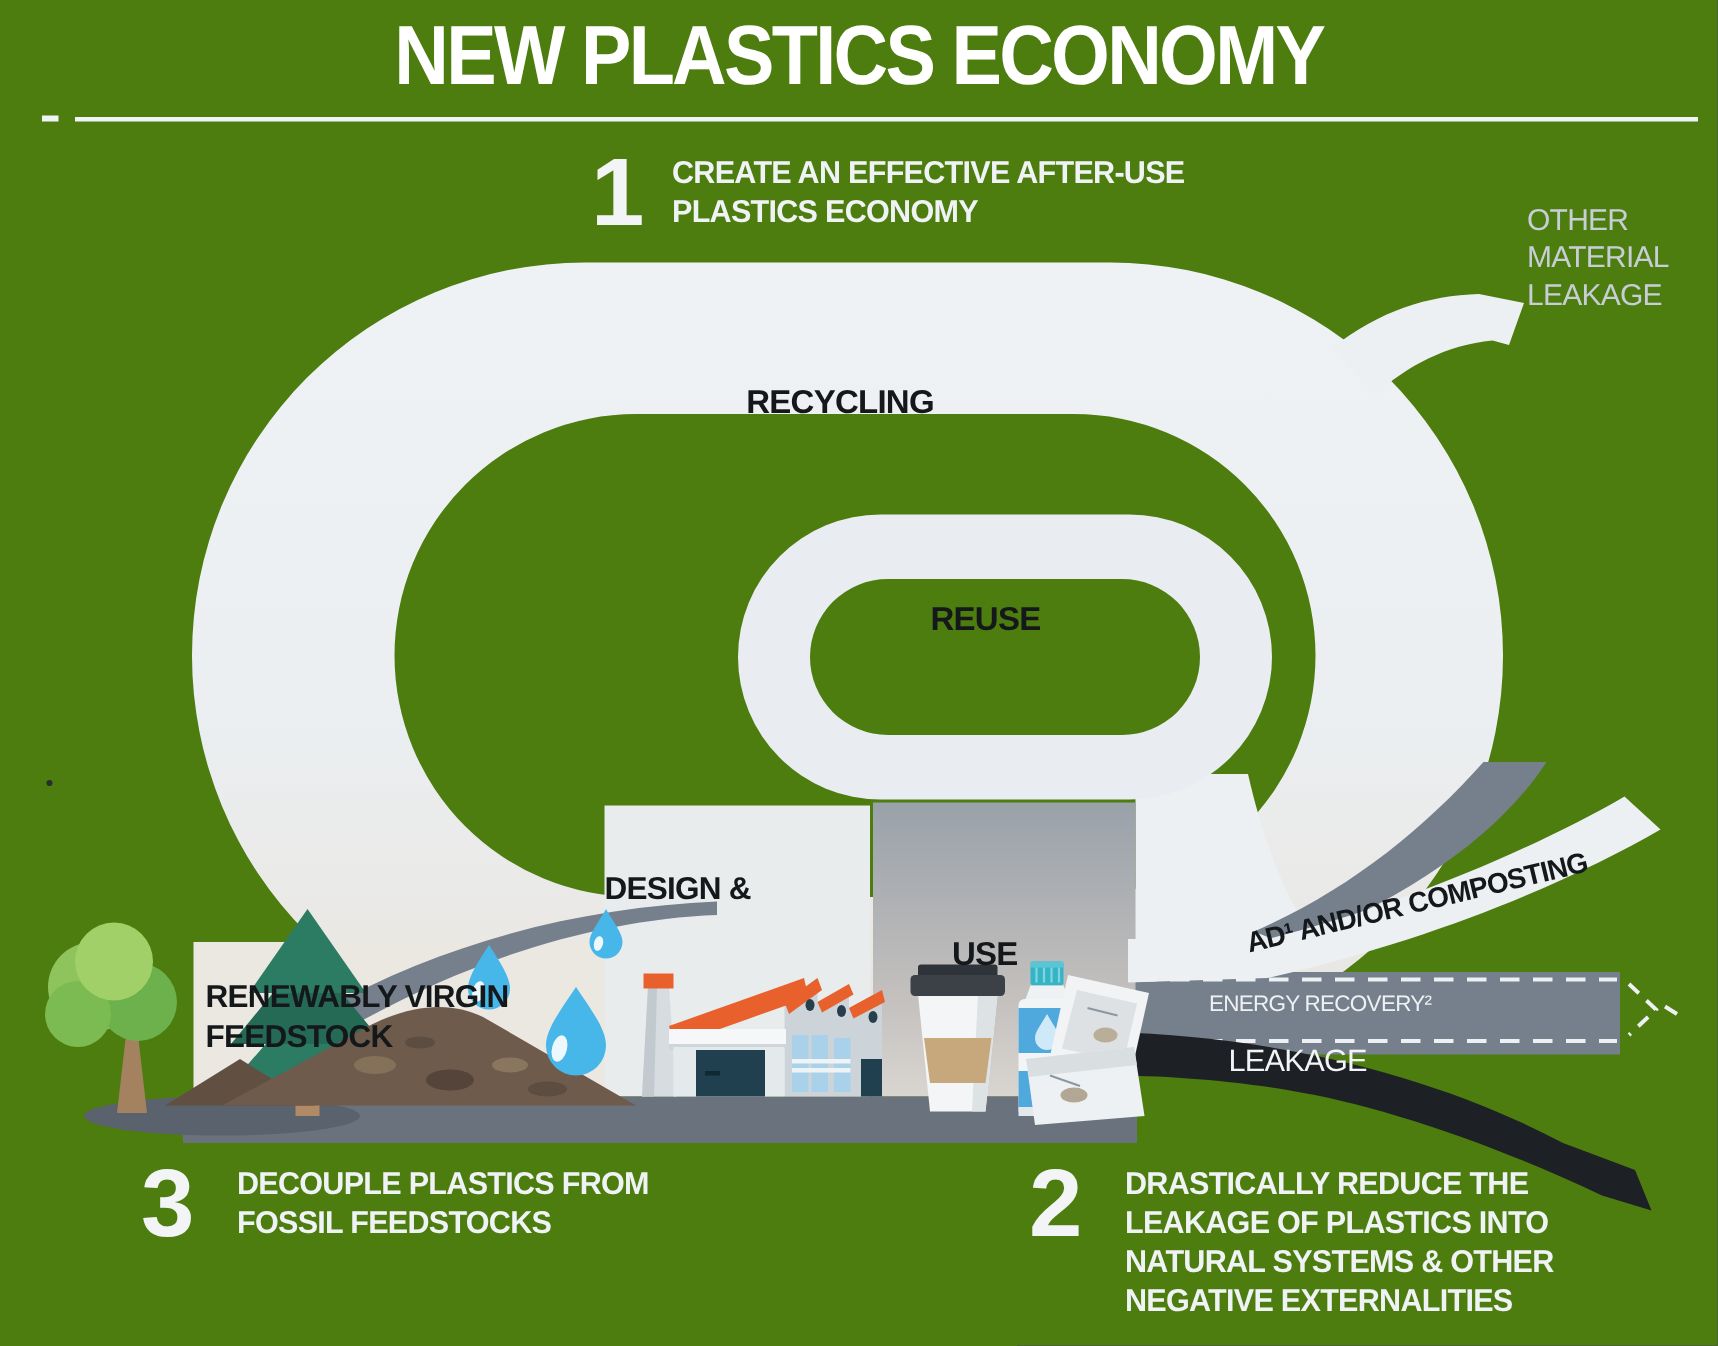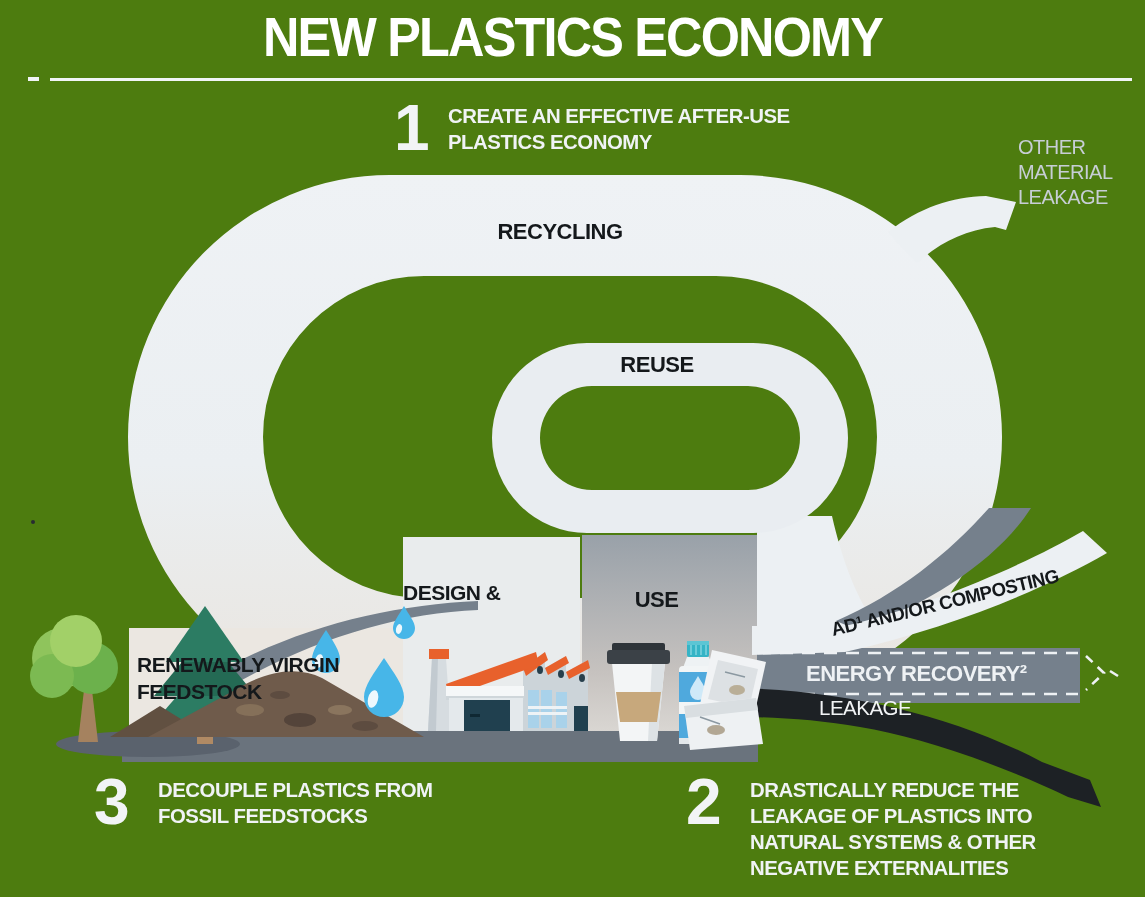--- a/index.html
+++ b/index.html
@@ -14,26 +14,26 @@
     left:0;right:0;top:4px;text-align:center;
     font-size:56px;font-weight:bold;color:#ffffff;
     letter-spacing:-2px;transform:scaleX(.9);
     white-space:nowrap;
   }
   .divider{left:50px;top:78px;width:1082px;height:3px;background:#f1f4f6;}
   .divider-dash{left:28px;top:77px;width:11px;height:4px;background:#f1f4f6;}
   .stray-dot{left:31px;top:520px;width:4px;height:4px;border-radius:2px;background:#272c31;}
   .step-number{font-size:64px;line-height:64px;font-weight:bold;color:#f2f4f6;letter-spacing:-2px;}
   .step-text{font-size:21px;line-height:26px;font-weight:bold;color:#f0f3f5;letter-spacing:-0.5px;transform:scaleX(.97);transform-origin:left top;}
-  .loop-label{font-size:22px;font-weight:bold;color:#14181b;letter-spacing:-0.5px;text-align:center;}
+  .loop-label{font-size:22px;font-weight:bold;color:#14181b;letter-spacing:-0.5px;text-align:center;margin-top:36px;}
   .panel-label{font-size:21px;line-height:28px;font-weight:bold;color:#14181b;letter-spacing:-0.5px;text-align:left;}
   .other-label{font-size:20px;line-height:25px;font-weight:normal;letter-spacing:-0.5px;}
   .ad-label{font-size:19px;font-weight:bold;color:#14181b;letter-spacing:-0.5px;text-align:center;
     transform:rotate(-13.5deg) scaleX(.98);transform-origin:center;}
-  .energy-label{font-size:22px;font-weight:bold;color:#eef1f4;letter-spacing:-0.5px;}
+  .energy-label{font-size:15px;font-weight:normal;color:#eef1f4;letter-spacing:-0.5px;}
   .leakage-label{font-size:20.5px;font-weight:normal;color:#f2f4f6;letter-spacing:-0.5px;}
 </style>
 </head>
 <body>
 
 <div id="canvas">
 
   <svg class="abs" style="left:0;top:0" width="1145" height="897" viewBox="0 0 1145 897">
     <defs>
       <linearGradient id="ringGrad" x1="0" y1="0" x2="0" y2="1">
@@ -187,21 +187,21 @@
     <div>PLASTICS ECONOMY</div>
   </div>
 
   <div class="abs other-label t-muted" style="left:1018px;top:135px">
     <div>OTHER</div>
     <div>MATERIAL</div>
     <div>LEAKAGE</div>
   </div>
 
   <div class="abs loop-label" style="left:470px;top:219px;width:180px">RECYCLING</div>
-  <div class="abs loop-label" style="left:597px;top:352px;width:120px">REUSE</div>
+  <div class="abs loop-label" style="left:597px;top:364px;width:120px">REUSE</div>
 
   <div class="abs panel-label" style="left:403px;top:579px;width:177px">
     <div>DESIGN &amp;</div>
   </div>
   <div class="abs loop-label" style="left:569px;top:587px;width:175px">USE</div>
   <div class="abs panel-label" style="left:137px;top:651px;width:262px;line-height:27px">
     <div>RENEWABLY VIRGIN</div>
     <div>FEEDSTOCK</div>
   </div>
 

